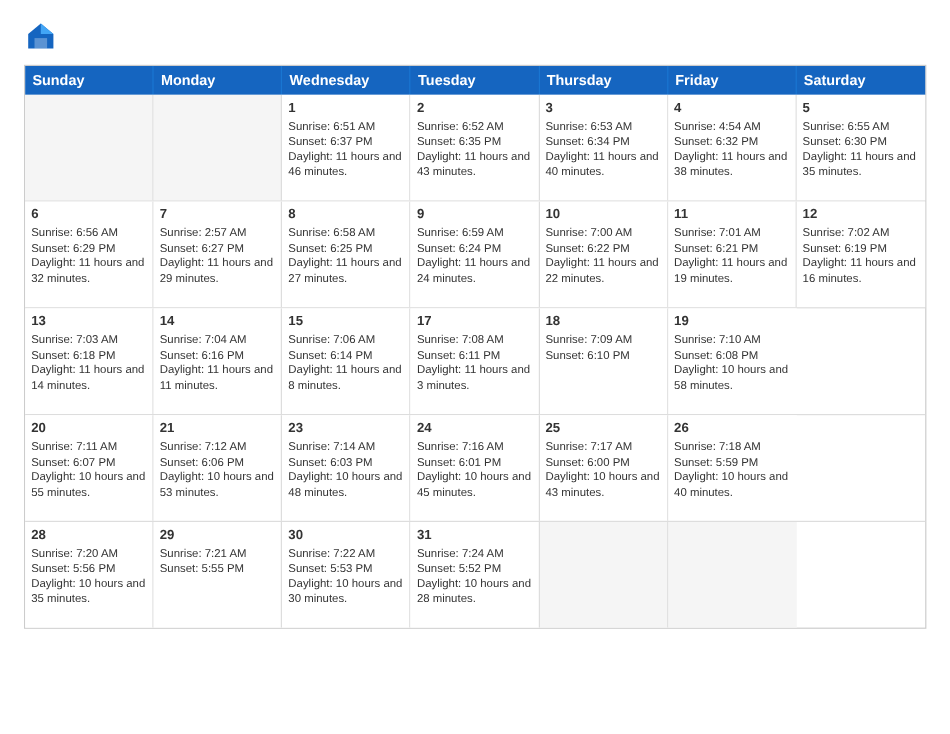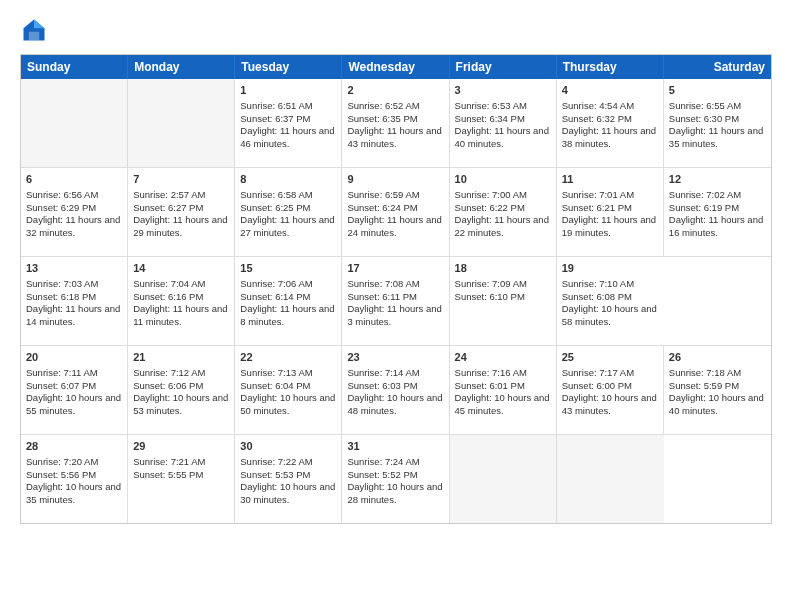--- a/index.html
+++ b/index.html
@@ -55,21 +55,21 @@
       grid-template-columns: repeat(7, 1fr);
       background: #1565c0;
     }
     .cal-header-cell {
       color: #fff;
       font-size: 12px;
       font-weight: bold;
       padding: 5px 6px;
       border-right: 1px solid #1976d2;
     }
-    .cal-header-cell:last-child { border-right: none; text-align: right; }
+    .cal-header-cell:last-child { border-right: none; }
     .cal-body {
       flex: 1;
       display: flex;
       flex-direction: column;
     }
     .cal-row {
       display: grid;
       grid-template-columns: repeat(7, 1fr);
       flex: 1;
       border-top: 1px solid #ddd;
@@ -111,24 +111,24 @@
     <div class="title-area">
       <div class="month-title"></div>
       <div class="subtitle"></div>
     </div>
   </div>
 
   <div class="calendar">
     <div class="cal-header" id="cal-header">
         <div class="cal-header-cell">Sunday</div>
         <div class="cal-header-cell">Monday</div>
+        <div class="cal-header-cell">Wednesday</div>
         <div class="cal-header-cell">Tuesday</div>
-        <div class="cal-header-cell">Wednesday</div>
+        <div class="cal-header-cell">Thursday</div>
         <div class="cal-header-cell">Friday</div>
-        <div class="cal-header-cell">Thursday</div>
         <div class="cal-header-cell">Saturday</div>
       </div>
     <div class="cal-body" id="cal-body">
         <div class="cal-row">
           <div class="cal-cell empty"></div>
           <div class="cal-cell empty"></div>
           <div class="cal-cell">
             <div class="day-num">1</div>
             <span class="cell-line">Sunrise: 6:51 AM</span>
             <span class="cell-line">Sunset: 6:37 PM</span>
@@ -245,26 +245,20 @@
             <div class="day-num">20</div>
             <span class="cell-line">Sunrise: 7:11 AM</span>
             <span class="cell-line">Sunset: 6:07 PM</span>
             <span class="cell-line">Daylight: 10 hours and 55 minutes.</span>
           </div>
           <div class="cal-cell">
             <div class="day-num">21</div>
             <span class="cell-line">Sunrise: 7:12 AM</span>
             <span class="cell-line">Sunset: 6:06 PM</span>
             <span class="cell-line">Daylight: 10 hours and 53 minutes.</span>
-          </div>
-          <div class="cal-cell">
-            <div class="day-num">22</div>
-            <span class="cell-line">Sunrise: 7:13 AM</span>
-            <span class="cell-line">Sunset: 6:04 PM</span>
-            <span class="cell-line">Daylight: 10 hours and 50 minutes.</span>
           </div>
           <div class="cal-cell">
             <div class="day-num">23</div>
             <span class="cell-line">Sunrise: 7:14 AM</span>
             <span class="cell-line">Sunset: 6:03 PM</span>
             <span class="cell-line">Daylight: 10 hours and 48 minutes.</span>
           </div>
           <div class="cal-cell">
             <div class="day-num">24</div>
             <span class="cell-line">Sunrise: 7:16 AM</span>

